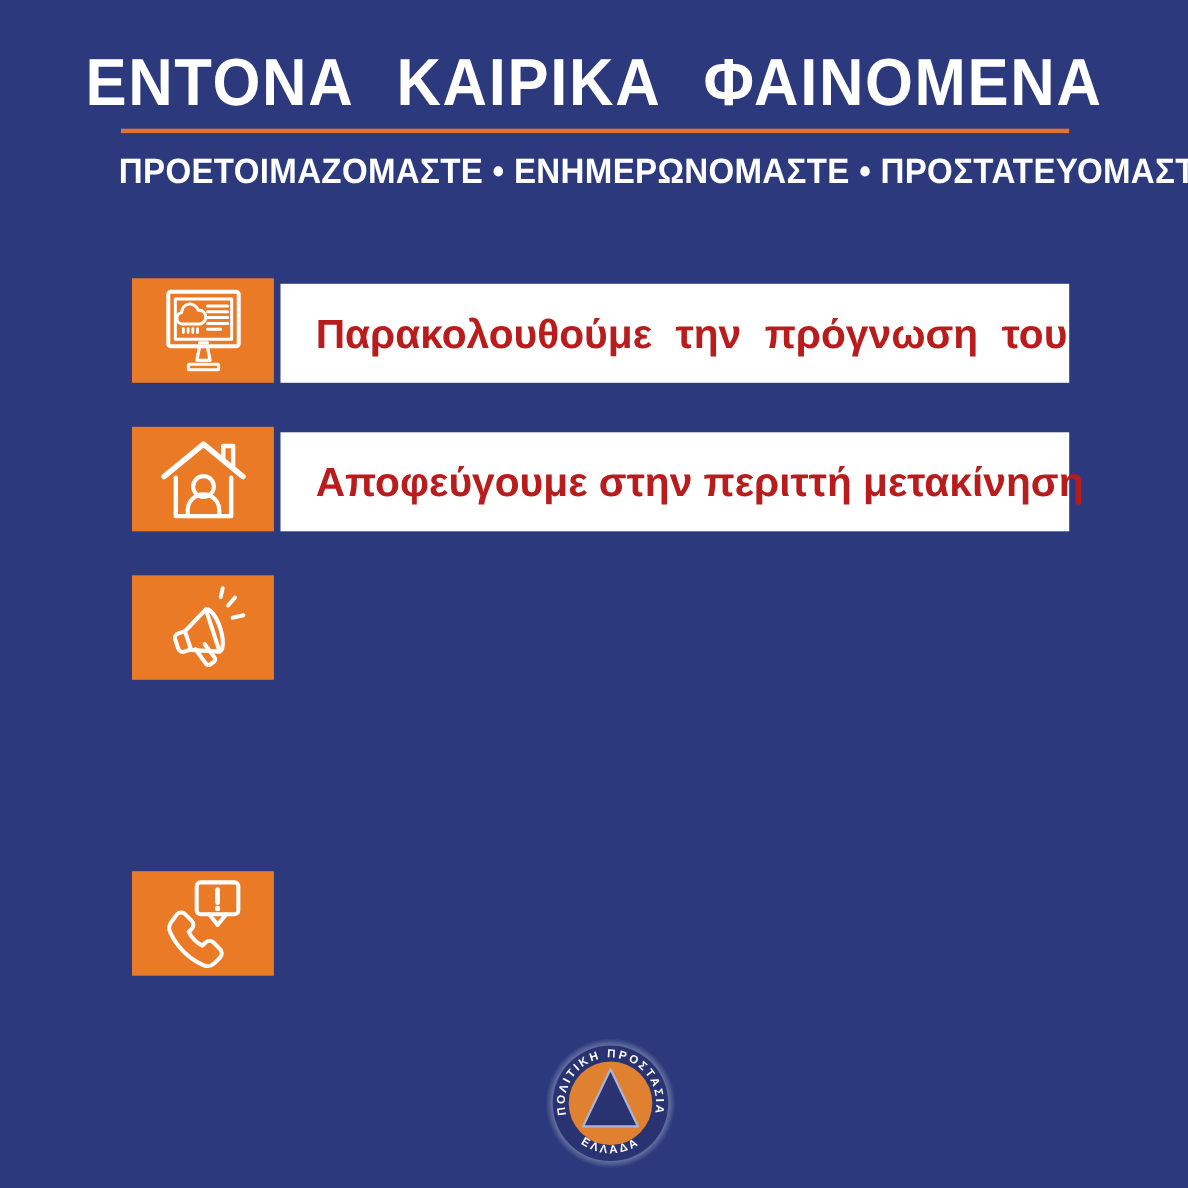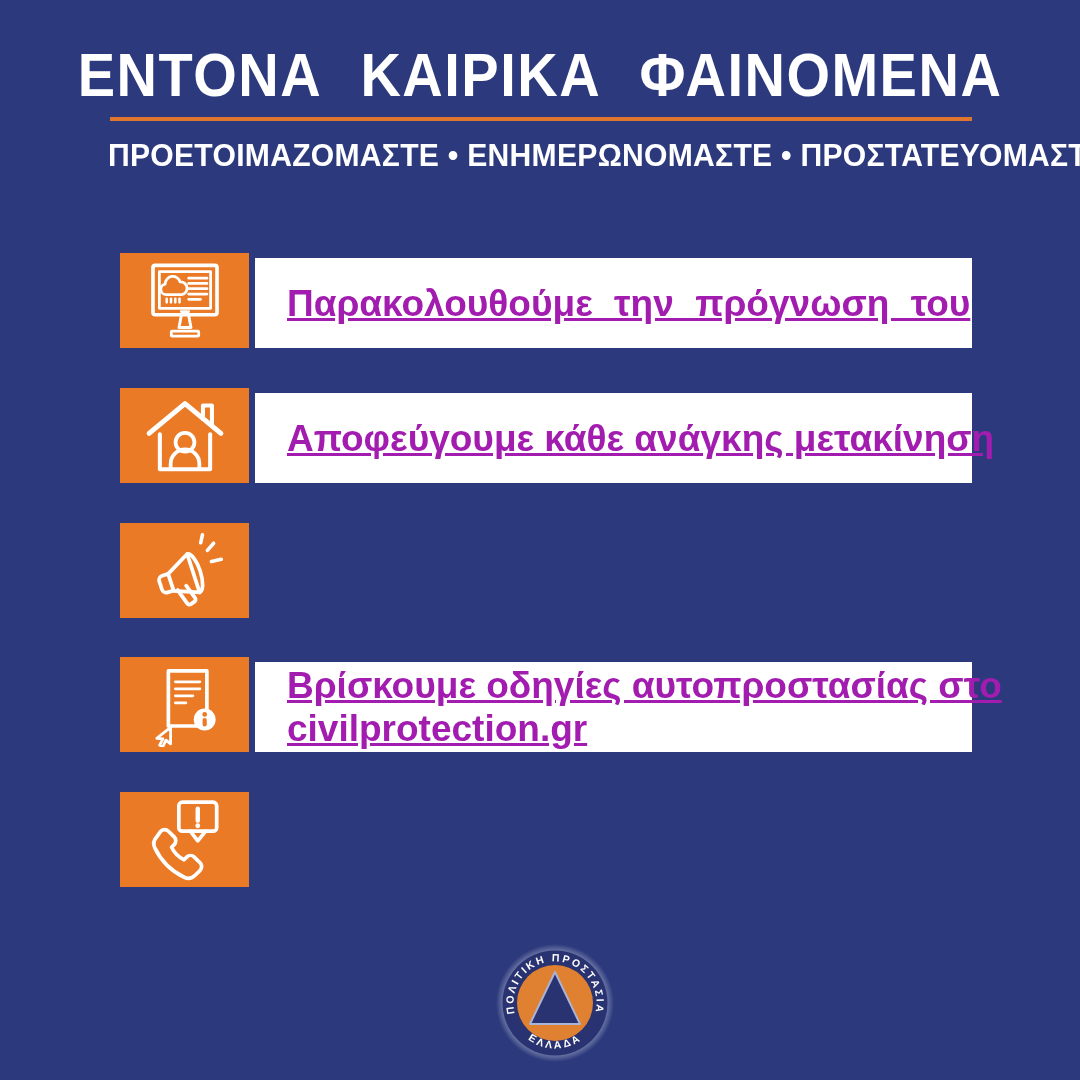--- a/index.html
+++ b/index.html
@@ -37,22 +37,22 @@
     position:absolute; left:0; top:0; width:129px; height:95px;
     background:#EB7A26; display:flex; align-items:center; justify-content:center;
   }
   .box {
     position:absolute; left:135px; top:5px; width:717px; height:90px;
     background:#FFFFFF; box-sizing:border-box;
     display:flex; flex-direction:column; justify-content:center;
     padding:0 34px 0 32px;
   }
   .line {
-    display:block; color:#a21caf; font-size:37px; font-weight:700;
-    line-height:43px; white-space:nowrap;text-decoration:underline;
+    display:block; color:#b91c1c; font-size:37px; font-weight:700;
+    line-height:43px; white-space:nowrap;
   }
   .line:empty { display:none; }
   .line.stretch { word-spacing:0.30em; }
 
   .icon-svg { display:block; }
 
   
   .logo { position:absolute; left:495px; top:943px; width:120px; height:120px; }
 </style>
 </head>
@@ -86,57 +86,41 @@
     <div class="tile">
       <svg class="icon-svg" width="90" height="88" viewBox="0 0 100 98" fill="none" stroke="#FFFFFF" stroke-linecap="round" stroke-linejoin="round">
         <path d="M70 30 V15 h10 V38" stroke-width="4.5"></path>
         <path d="M10 46 L50 13 L90 46" stroke-width="5.5"></path>
         <path d="M22 47 V86 H78 V47" stroke-width="4.5"></path>
         <circle cx="50" cy="56" r="10.5" stroke-width="4.2"></circle>
         <path d="M34 86 V80 a16 16 0 0 1 32 0 V86" stroke-width="4.2"></path>
       </svg>
     </div>
     <div class="box">
-      <span class="line">Αποφεύγουμε κάθε ανάγκης μετακίνηση</span>
+      <span class="line">Αποφεύγουμε στην περιττή μετακίνηση</span>
 
     </div>
   </div>
 
   <div class="row" style="top:523px">
     <div class="tile">
       <svg class="icon-svg" width="90" height="86" viewBox="0 0 100 96" fill="none" stroke="#FFFFFF" stroke-linecap="round" stroke-linejoin="round">
         <g transform="rotate(-18 50 54)">
           <path d="M33 45.5 L60 31 L60 76 L33 65.5 Z" stroke-width="4.2"></path>
           <path d="M33 45.5 h-7 a5 5 0 0 0 -5 5 v9.5 a5 5 0 0 0 5 5 h7" stroke-width="4.2"></path>
           <path d="M60 31 a8 22.5 0 0 1 0 45" stroke-width="4.2"></path>
           <path d="M37.5 66 l5.5 17.5 a3 3 0 0 0 3.7 2 l4.6 -1.4 a3 3 0 0 0 2 -3.8 l-5.3 -16" stroke-width="4.2"></path>
         </g>
         <path d="M75 25 L82 17" stroke-width="4"></path>
         <path d="M79.5 37.5 L90.5 35" stroke-width="4"></path>
         <path d="M67.5 16.5 L69.5 7.5" stroke-width="4"></path>
       </svg>
     </div>
   </div>
 
-  <div class="row" style="top:657px">
-    <div class="tile">
-      <svg class="icon-svg" width="88" height="84" viewBox="0 0 100 96" fill="none" stroke="#FFFFFF" stroke-linecap="round" stroke-linejoin="round">
-        <rect x="31" y="9" width="44" height="63" stroke-width="4.2"></rect>
-        <path d="M39 21.5 h28 M39 29.5 h28 M39 37.5 h20 M39 45.5 h12" stroke-width="3.2"></path>
-        <path d="M33.5 73.5 L33.5 92.5 L28.2 88.2 L24.7 95.6 L21.1 93.9 L24.6 86.6 L17.7 86 Z" stroke-width="3.2"></path>
-        <circle cx="72.5" cy="64.5" r="12.5" fill="#FFFFFF" stroke="none"></circle>
-        <circle cx="72.5" cy="58.8" r="2.7" fill="#EB7A26" stroke="none"></circle>
-        <rect x="70.1" y="62.8" width="4.8" height="9.8" rx="2.3" fill="#EB7A26" stroke="none"></rect>
-      </svg>
-    </div>
-    <div class="box">
-      <span class="line">Βρίσκουμε οδηγίες αυτοπροστασίας στο</span>
-      <span class="line">civilprotection.gr</span>
-    </div>
-  </div>
 
   <div class="row" style="top:792px">
     <div class="tile">
       <svg class="icon-svg" width="88" height="88" viewBox="0 0 100 100" fill="none" stroke="#FFFFFF" stroke-linecap="round" stroke-linejoin="round">
         <rect x="43" y="7" width="43" height="33" rx="4" stroke-width="4.2"></rect>
         <path d="M64.5 14.5 V28" stroke-width="5"></path>
         <path d="M64.5 33.8 v0.1" stroke-width="5.5"></path>
         <path d="M56 40 l8.5 11 l9 -11" stroke-width="4.2"></path>
         <path d="M22.5 40 c2.4,-2.4 6.3,-2.4 8.7,0 l6.5,6.5 c2.4,2.4 2.4,6.3 0,8.7 l-3,3 c3,6.2 8,11.2 14.2,14.2 l3,-3 c2.4,-2.4 6.3,-2.4 8.7,0 l6.5,6.5 c2.4,2.4 2.4,6.3 0,8.7 l-5.5,5.5 c-3.3,3.3 -8.3,4.2 -12.5,2.2 c-14.6,-7 -26.4,-18.8 -33.4,-33.4 c-2,-4.2 -1.1,-9.2 2.2,-12.5 z" stroke-width="4.2"></path>
       </svg>

